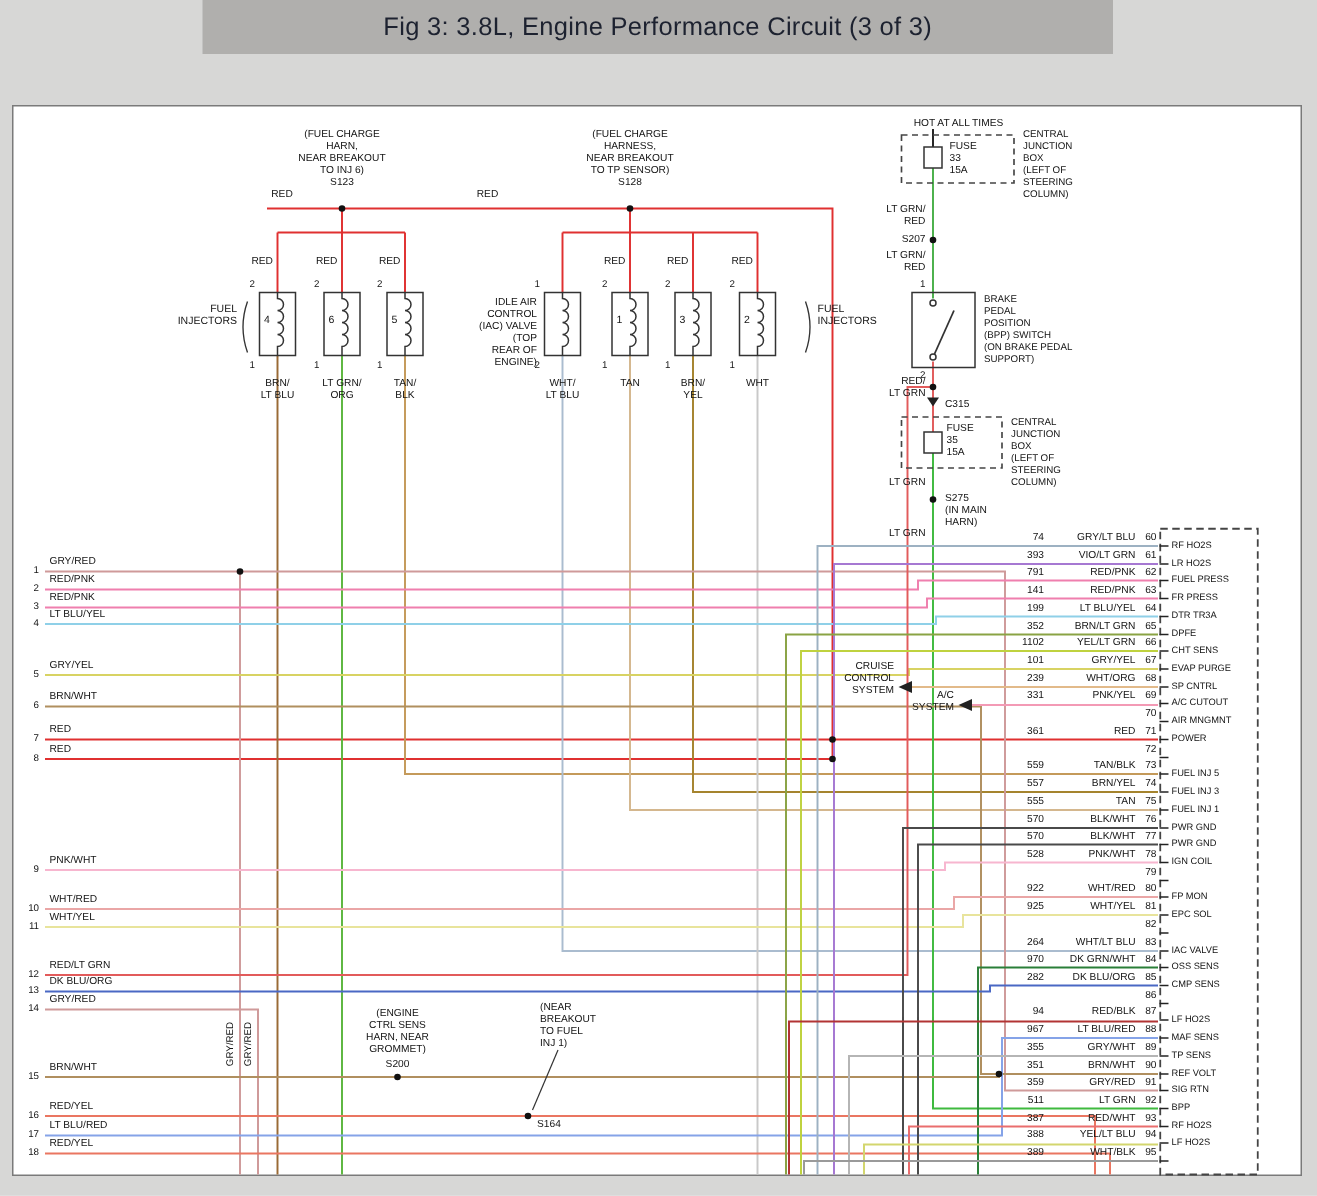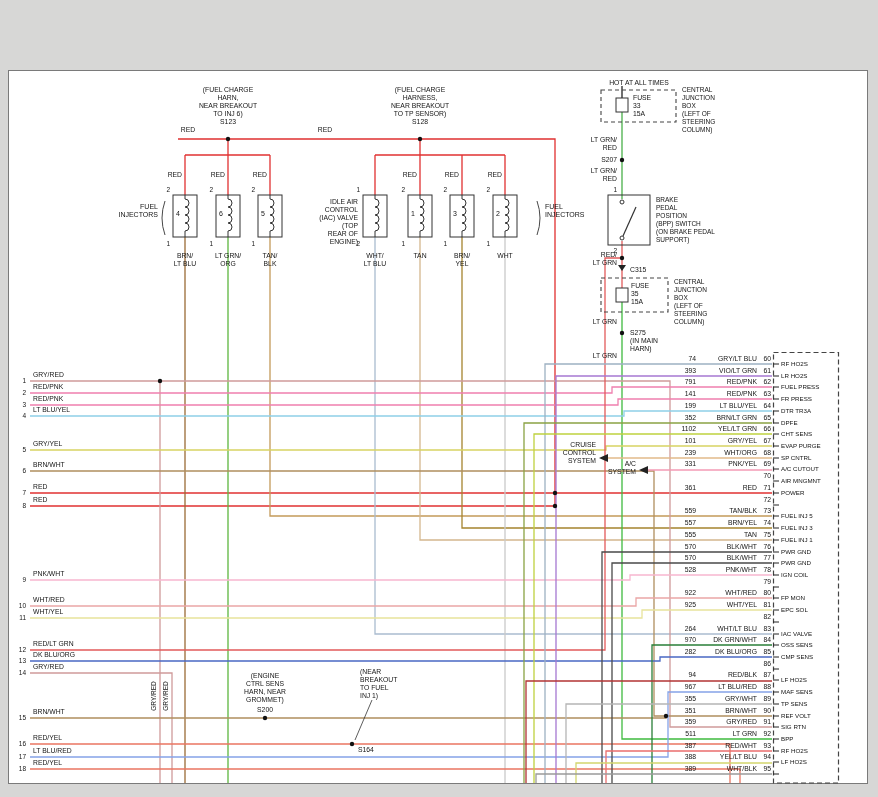--- a/index.html
+++ b/index.html
@@ -10,20 +10,23 @@
         text-align:center;font-size:17px;color:#1d2230;letter-spacing:.2px;}
   .diagram{position:absolute;left:8px;top:70px;width:860px;height:714px;background:#ffffff;
         border:1px solid #7a7a7a;box-sizing:border-box;}
   #wire-svg{position:absolute;left:0;top:0;}
   .t{position:absolute;line-height:1.15;white-space:nowrap;color:#141414;}
 </style>
 </head>
 <body>
 
 <div class="page">
+  <div class="title-band">
+    <div class="title-text">Fig 3: 3.8L, Engine Performance Circuit (3 of 3)</div>
+  </div>
   <div class="diagram"></div>
   <svg id="wire-svg" width="878" height="797">
       <polyline points="178,139 555,139 555,506" fill="none" stroke="#e03030" stroke-width="1.3"></polyline>
       <polyline points="228,139 228,155" fill="none" stroke="#e03030" stroke-width="1.3"></polyline>
       <polyline points="185,155 270,155" fill="none" stroke="#e03030" stroke-width="1.3"></polyline>
       <polyline points="185,155 185,195" fill="none" stroke="#e03030" stroke-width="1.3"></polyline>
       <polyline points="228,155 228,195" fill="none" stroke="#e03030" stroke-width="1.3"></polyline>
       <polyline points="270,155 270,195" fill="none" stroke="#e03030" stroke-width="1.3"></polyline>
       <polyline points="420,139 420,155" fill="none" stroke="#e03030" stroke-width="1.3"></polyline>
       <polyline points="375,155 505,155" fill="none" stroke="#e03030" stroke-width="1.3"></polyline>

